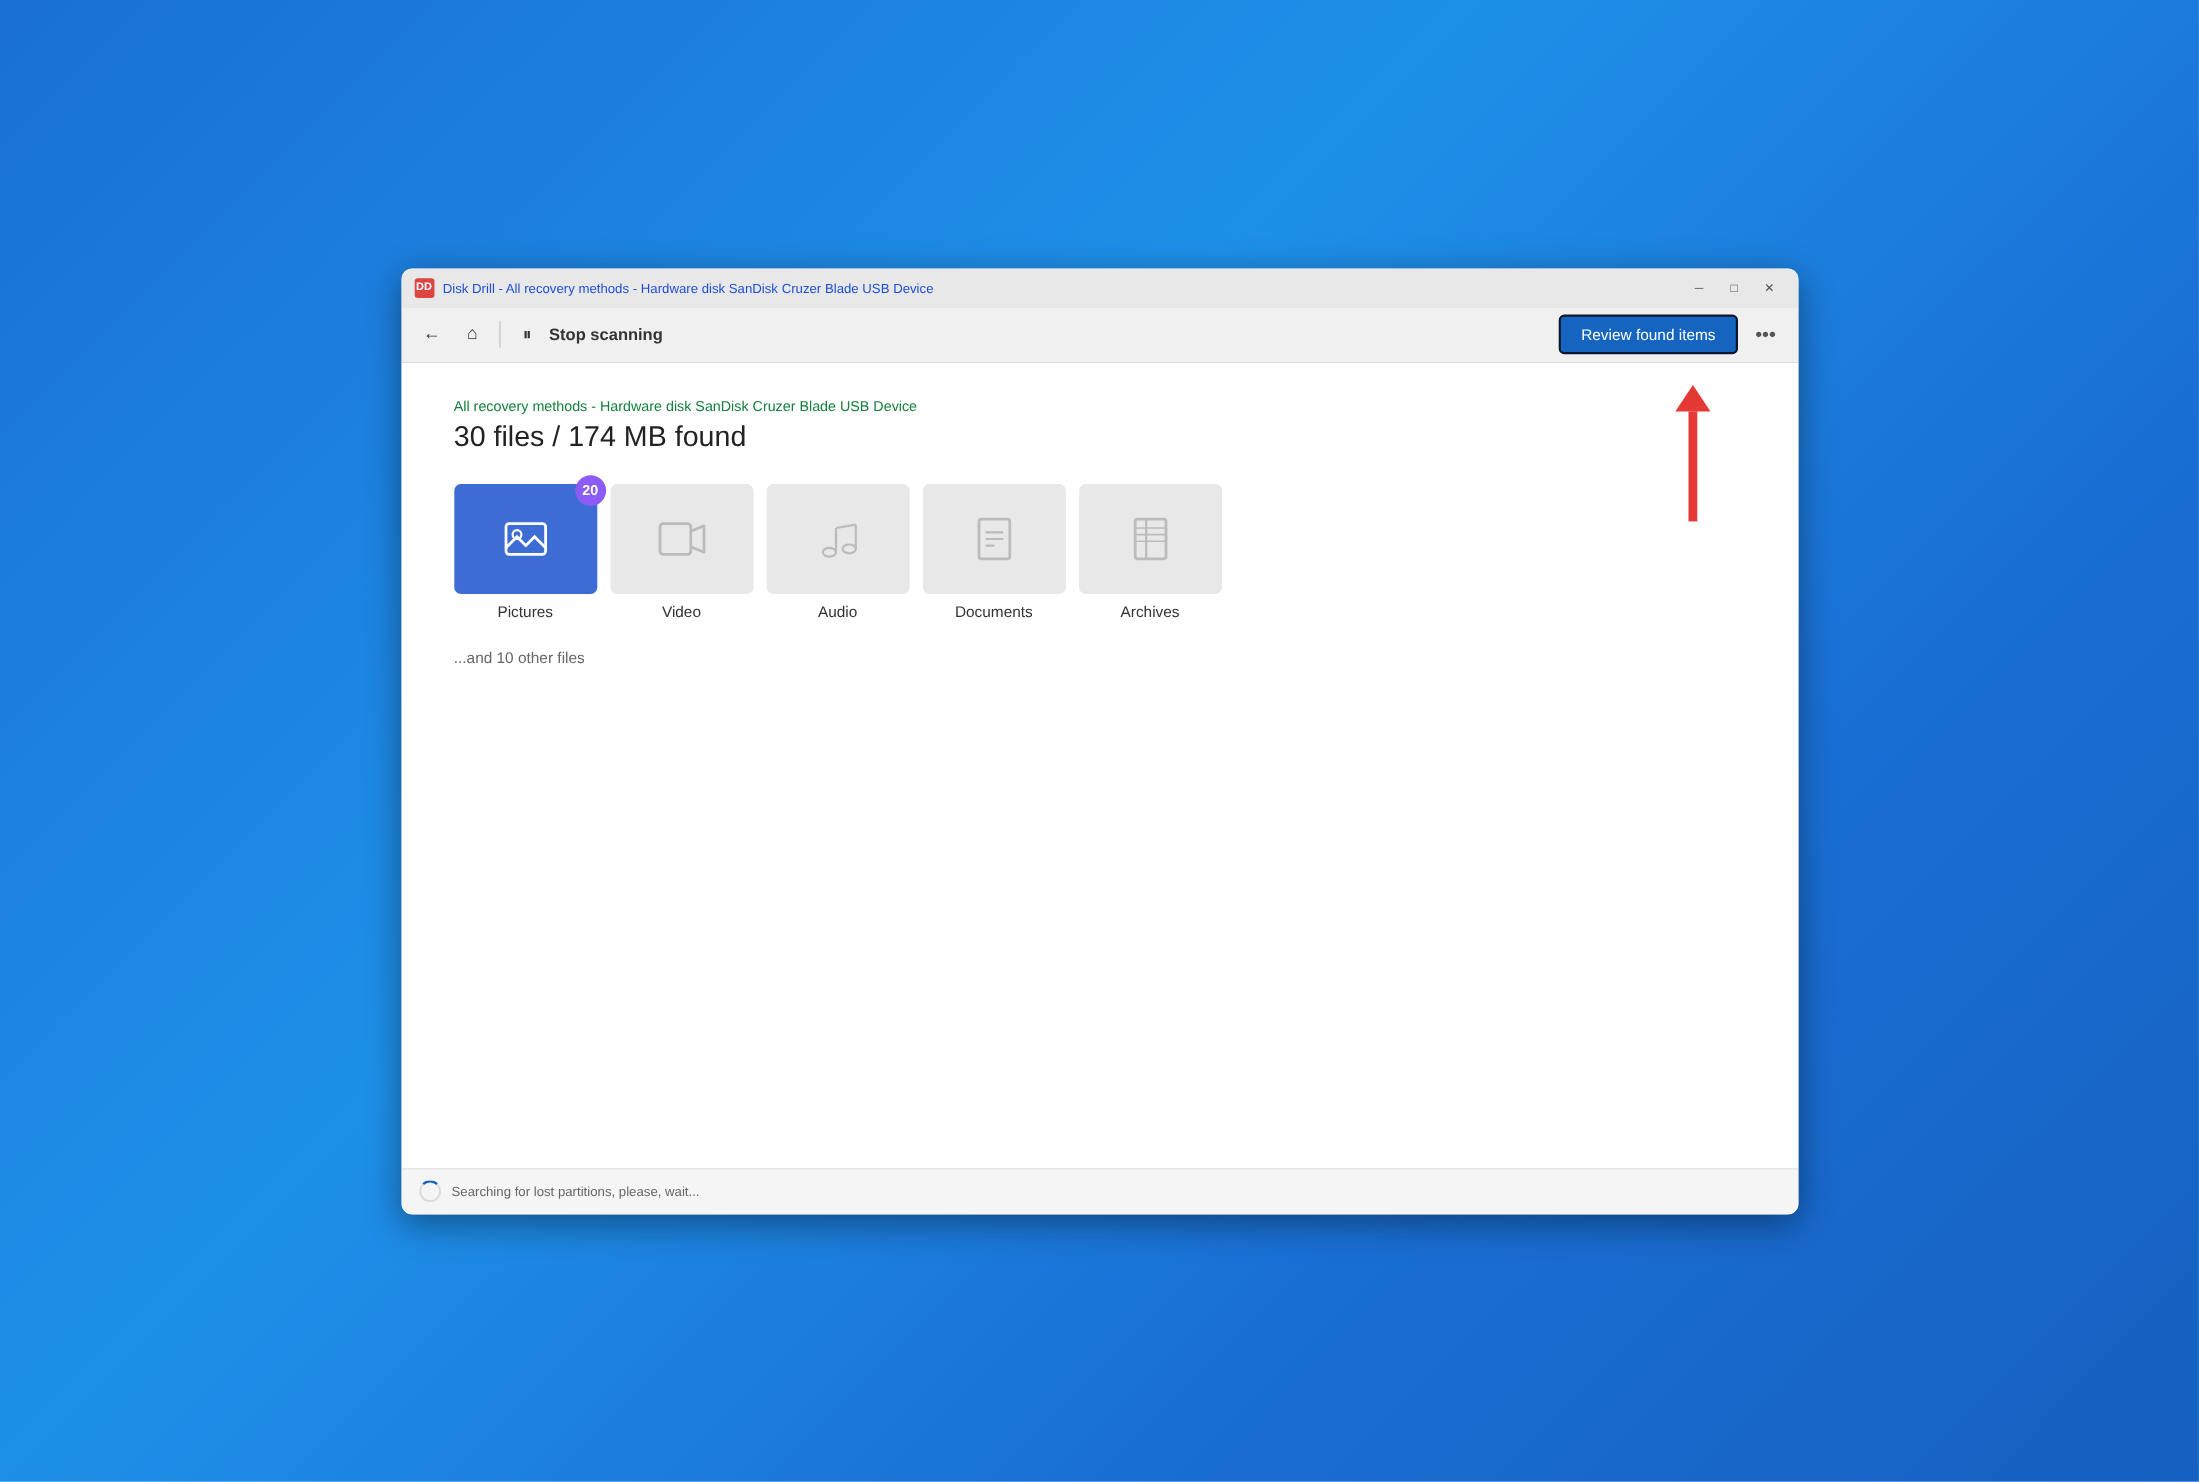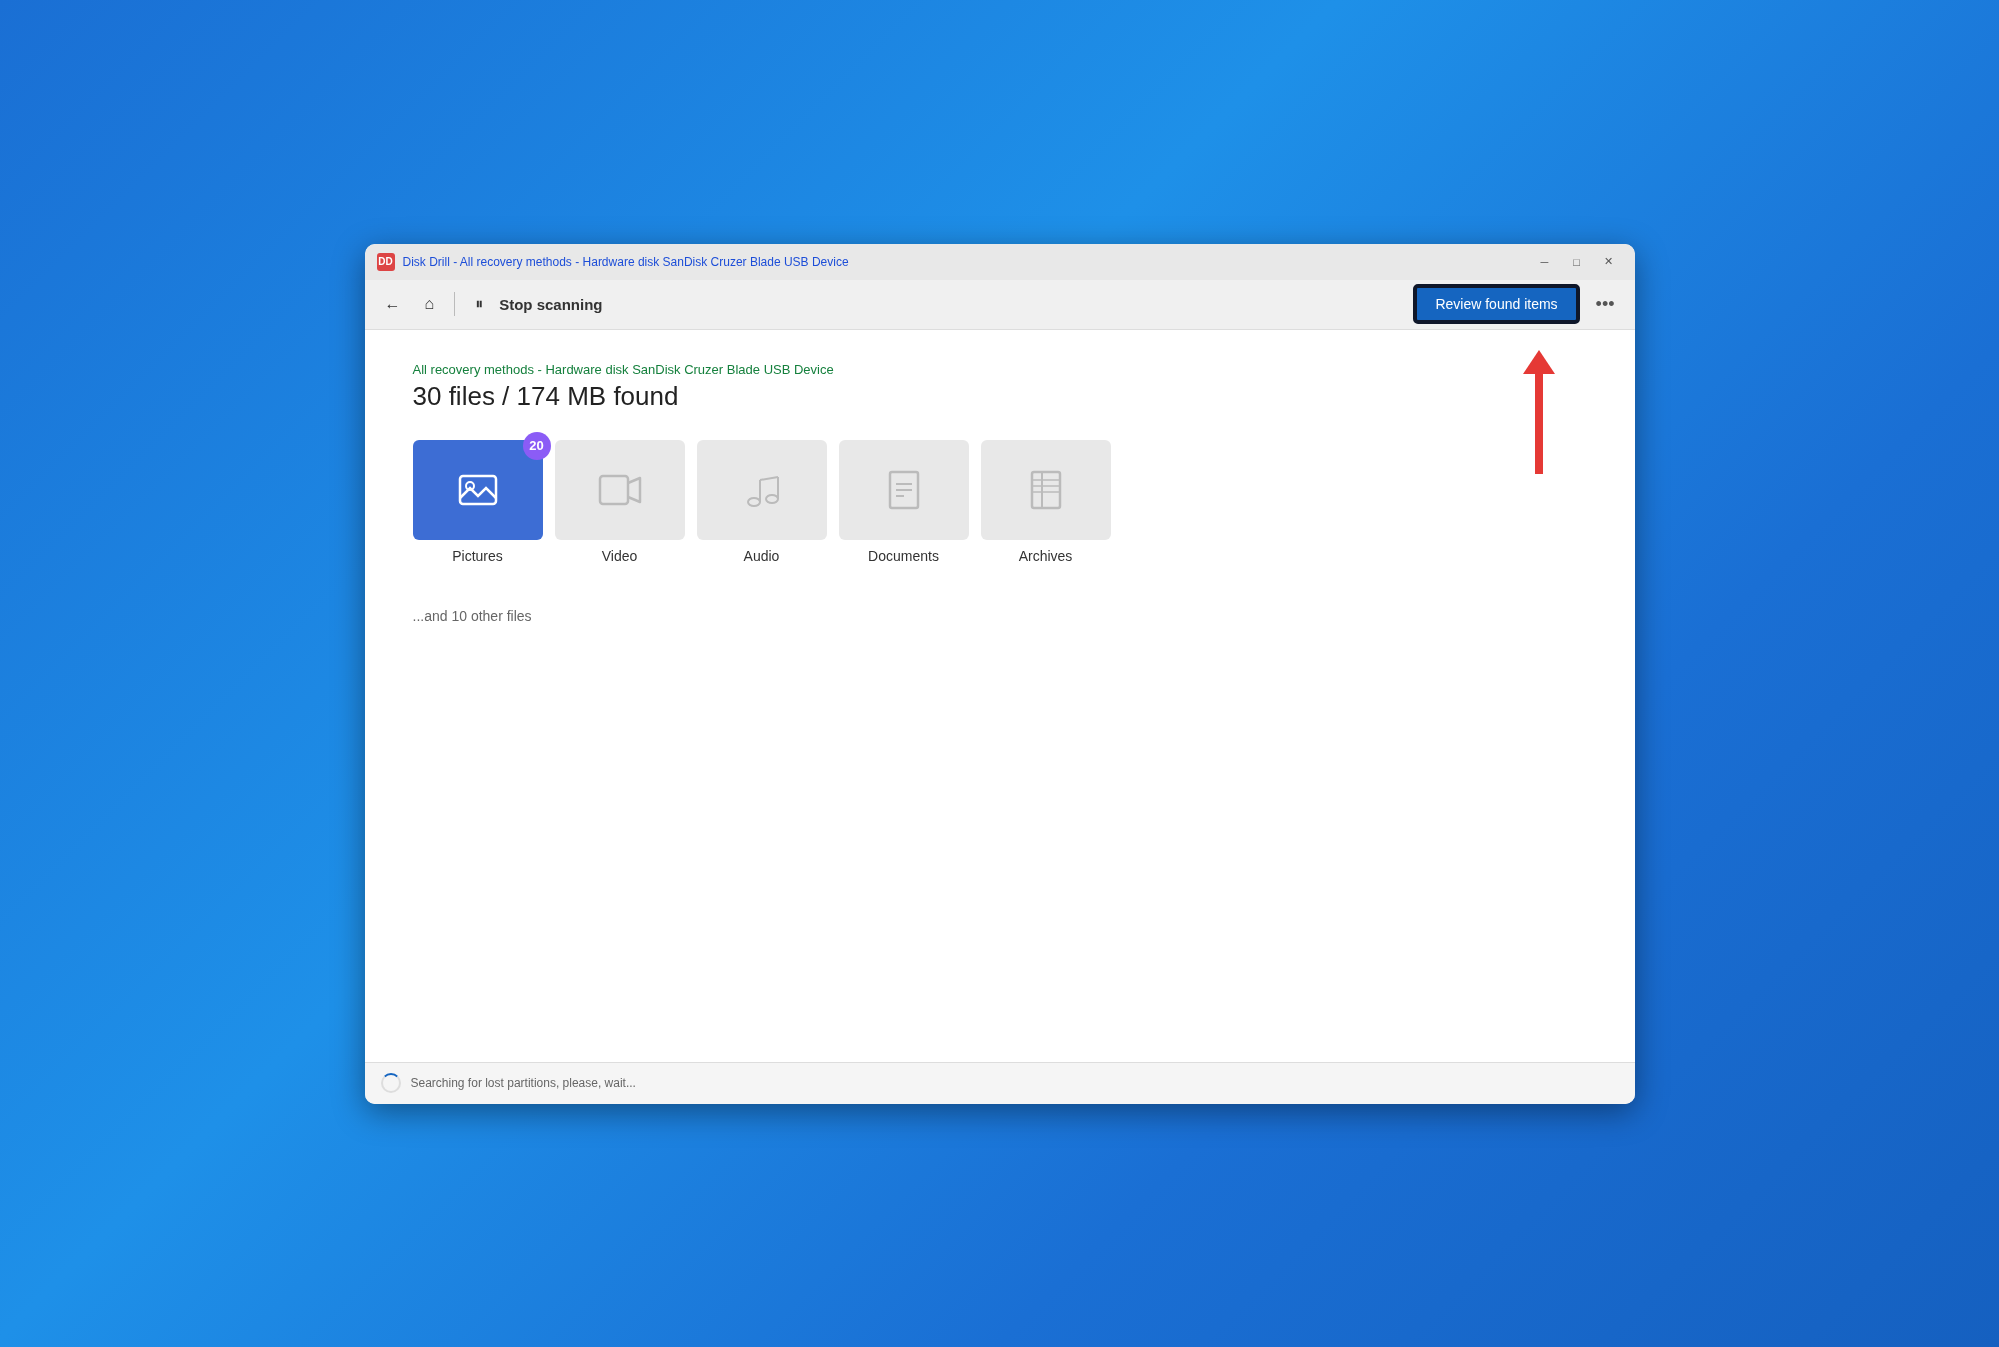--- a/index.html
+++ b/index.html
@@ -116,21 +116,21 @@
     .toolbar-right {
       margin-left: auto;
       display: flex;
       align-items: center;
       gap: 8px;
     }
 
     .review-btn {
       background: #1565c0;
       color: white;
-      border: 4px solid #0f172a;
+      border: 2px solid #0f172a;
       border-radius: 5px;
       padding: 8px 18px;
       font-size: 14px;
       font-weight: 500;
       cursor: pointer;
       outline: none;
     }
 
     .more-btn {
       background: transparent;
@@ -220,21 +220,21 @@
 
     
     .icon-svg {
       width: 48px;
       height: 48px;
     }
 
     .other-files {
       font-size: 14px;
       color: #666;
-      margin-top: 20px;
+      margin-top: 2px;
     }
 
     
     .status-bar {
       height: 42px;
       background: #f5f5f5;
       border-top: 1px solid #ddd;
       display: flex;
       align-items: center;
       padding: 0 16px;

